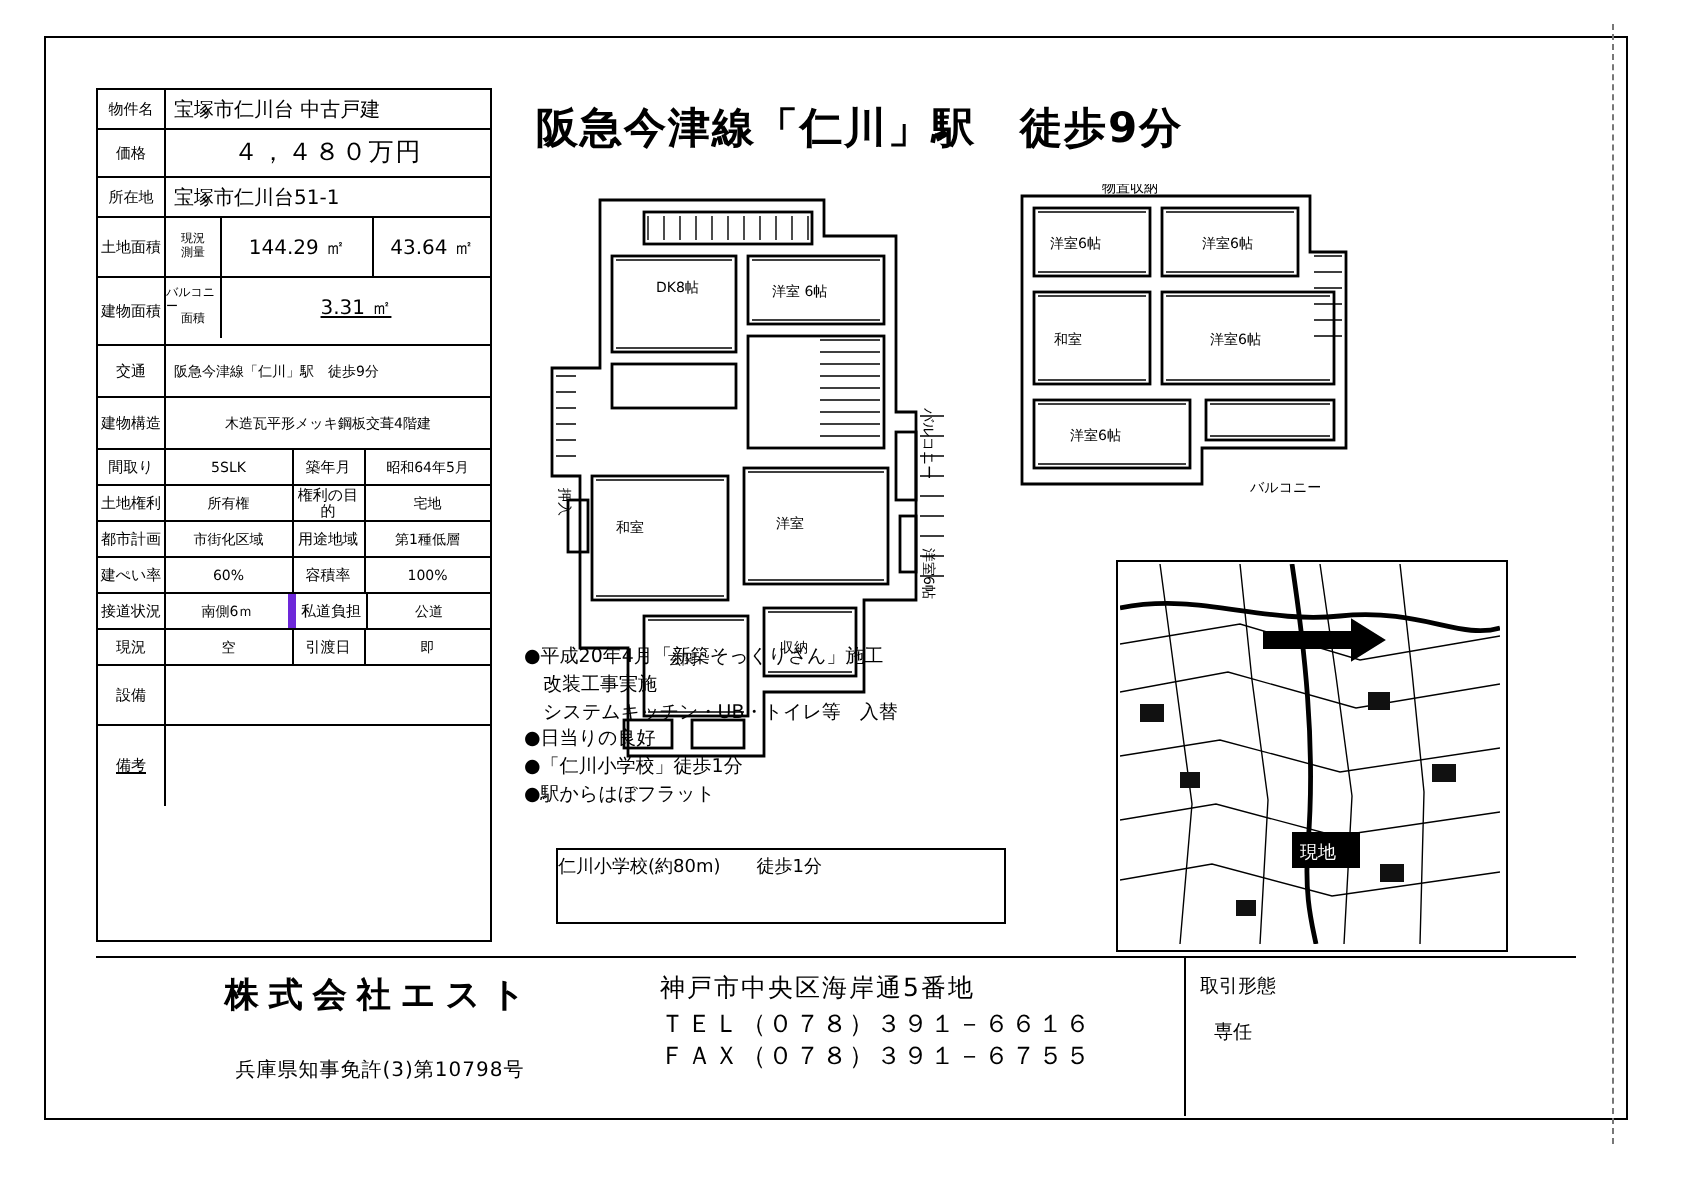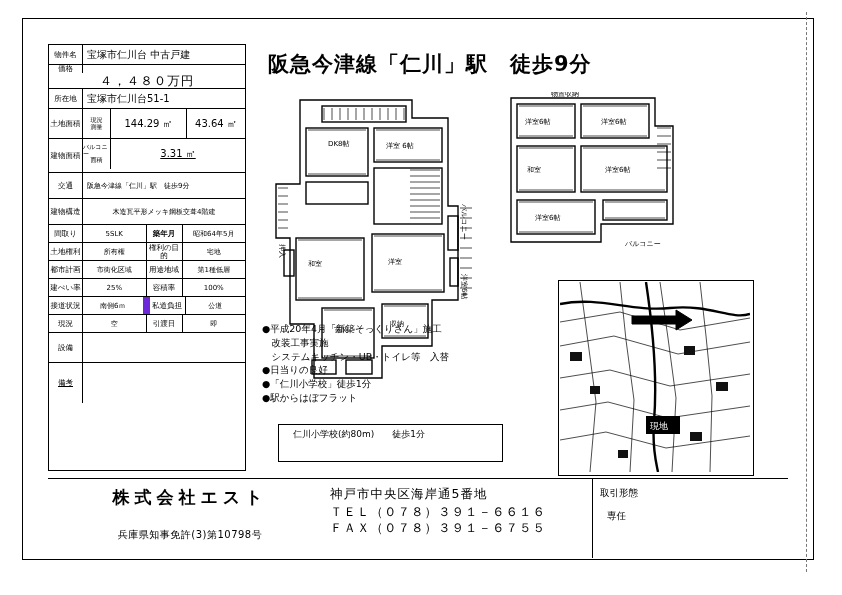--- a/index.html
+++ b/index.html
@@ -33,21 +33,21 @@
   .row:last-child{border-bottom:none;text-decoration:underline;}
   .lbl{
     width:34px;min-width:34px;border-right:1px solid #000;
     display:flex;align-items:center;justify-content:center;
     font-size:7.5px;letter-spacing:0px;text-align:center;line-height:1.05;
     box-sizing:border-box;
   }
   .val{flex:1;display:flex;align-items:center;padding-left:4px;box-sizing:border-box;}
   .val.c{justify-content:center;padding-left:0;}
   .h20{height:20px;}
-  .h24{height:24px;flex-direction:column;}
+  .h24{height:24px;}
   .h26{height:26px;}
   .h18{height:18px;justify-content:center;}
   .h30{height:30px;}
   .h34{height:34px;}
   .h40{height:40px;}
   .big{font-size:12.5px;letter-spacing:1px;}
   .mid{font-size:10px;}
   .sm{font-size:7px;}
   .xs{font-size:6px;}
 
@@ -76,21 +76,21 @@
 
   
   .notes{
     position:absolute;left:262px;top:322px;width:240px;
     font-size:9.5px;line-height:1.45;
   }
   .notes div{white-space:nowrap;}
 
   .dist-box{
     position:absolute;left:278px;top:424px;width:225px;height:38px;
-    border:1px solid #000;font-size:9px;line-height:1.6;padding:2px 14px;box-sizing:border-box;
+    border:1px solid #000;font-size:9px;line-height:1.6;padding:2px 0;box-sizing:border-box;
   }
 
   
   .footer-line{
     position:absolute;left:48px;top:478px;width:740px;height:0;border-top:1px solid #000;
   }
   .company{
     position:absolute;left:60px;top:486px;width:260px;text-align:center;
     font-size:17px;font-weight:bold;letter-spacing:5px;
   }
@@ -171,48 +171,48 @@
     </div>
 
     <div class="row h26">
       <div class="lbl">建物構造</div>
       <div class="val c sm">木造瓦平形メッキ鋼板交葺4階建</div>
     </div>
 
     <div class="row h18">
       <div class="lbl">間取り</div>
       <div class="val c sm" style="border-right:1px solid #000;">5SLK</div>
-      <div class="lbl" style="width:36px;min-width:36px;font-weight:bold;">築年月</div>
+      <div class="lbl" style="width:36px;min-width:36px;">築年月</div>
       <div class="val c sm">昭和64年5月</div>
     </div>
 
     <div class="row h18">
       <div class="lbl">土地権利</div>
       <div class="val c sm" style="border-right:1px solid #000;">所有権</div>
       <div class="lbl" style="width:36px;min-width:36px;">権利の目的</div>
       <div class="val c sm">宅地</div>
     </div>
 
     <div class="row h18">
       <div class="lbl">都市計画</div>
       <div class="val c sm" style="border-right:1px solid #000;">市街化区域</div>
       <div class="lbl" style="width:36px;min-width:36px;">用途地域</div>
       <div class="val c sm">第1種低層</div>
     </div>
 
     <div class="row h18">
       <div class="lbl">建ぺい率</div>
-      <div class="val c sm" style="border-right:1px solid #000;">25%</div>
+      <div class="val c sm" style="border-right:1px solid #000;">60%</div>
       <div class="lbl" style="width:36px;min-width:36px;">容積率</div>
       <div class="val c sm">100%</div>
     </div>
 
     <div class="row h18">
       <div class="lbl">接道状況</div>
-      <div class="val c sm" style="border-right:7px solid #6d28d9;">南側6ｍ</div>
+      <div class="val c sm" style="border-right:4px solid #6d28d9;">南側6ｍ</div>
       <div class="lbl" style="width:36px;min-width:36px;">私道負担</div>
       <div class="val c sm">公道</div>
     </div>
 
     <div class="row h18">
       <div class="lbl">現況</div>
       <div class="val c sm" style="border-right:1px solid #000;">空</div>
       <div class="lbl" style="width:36px;min-width:36px;">引渡日</div>
       <div class="val c sm">即</div>
     </div>

